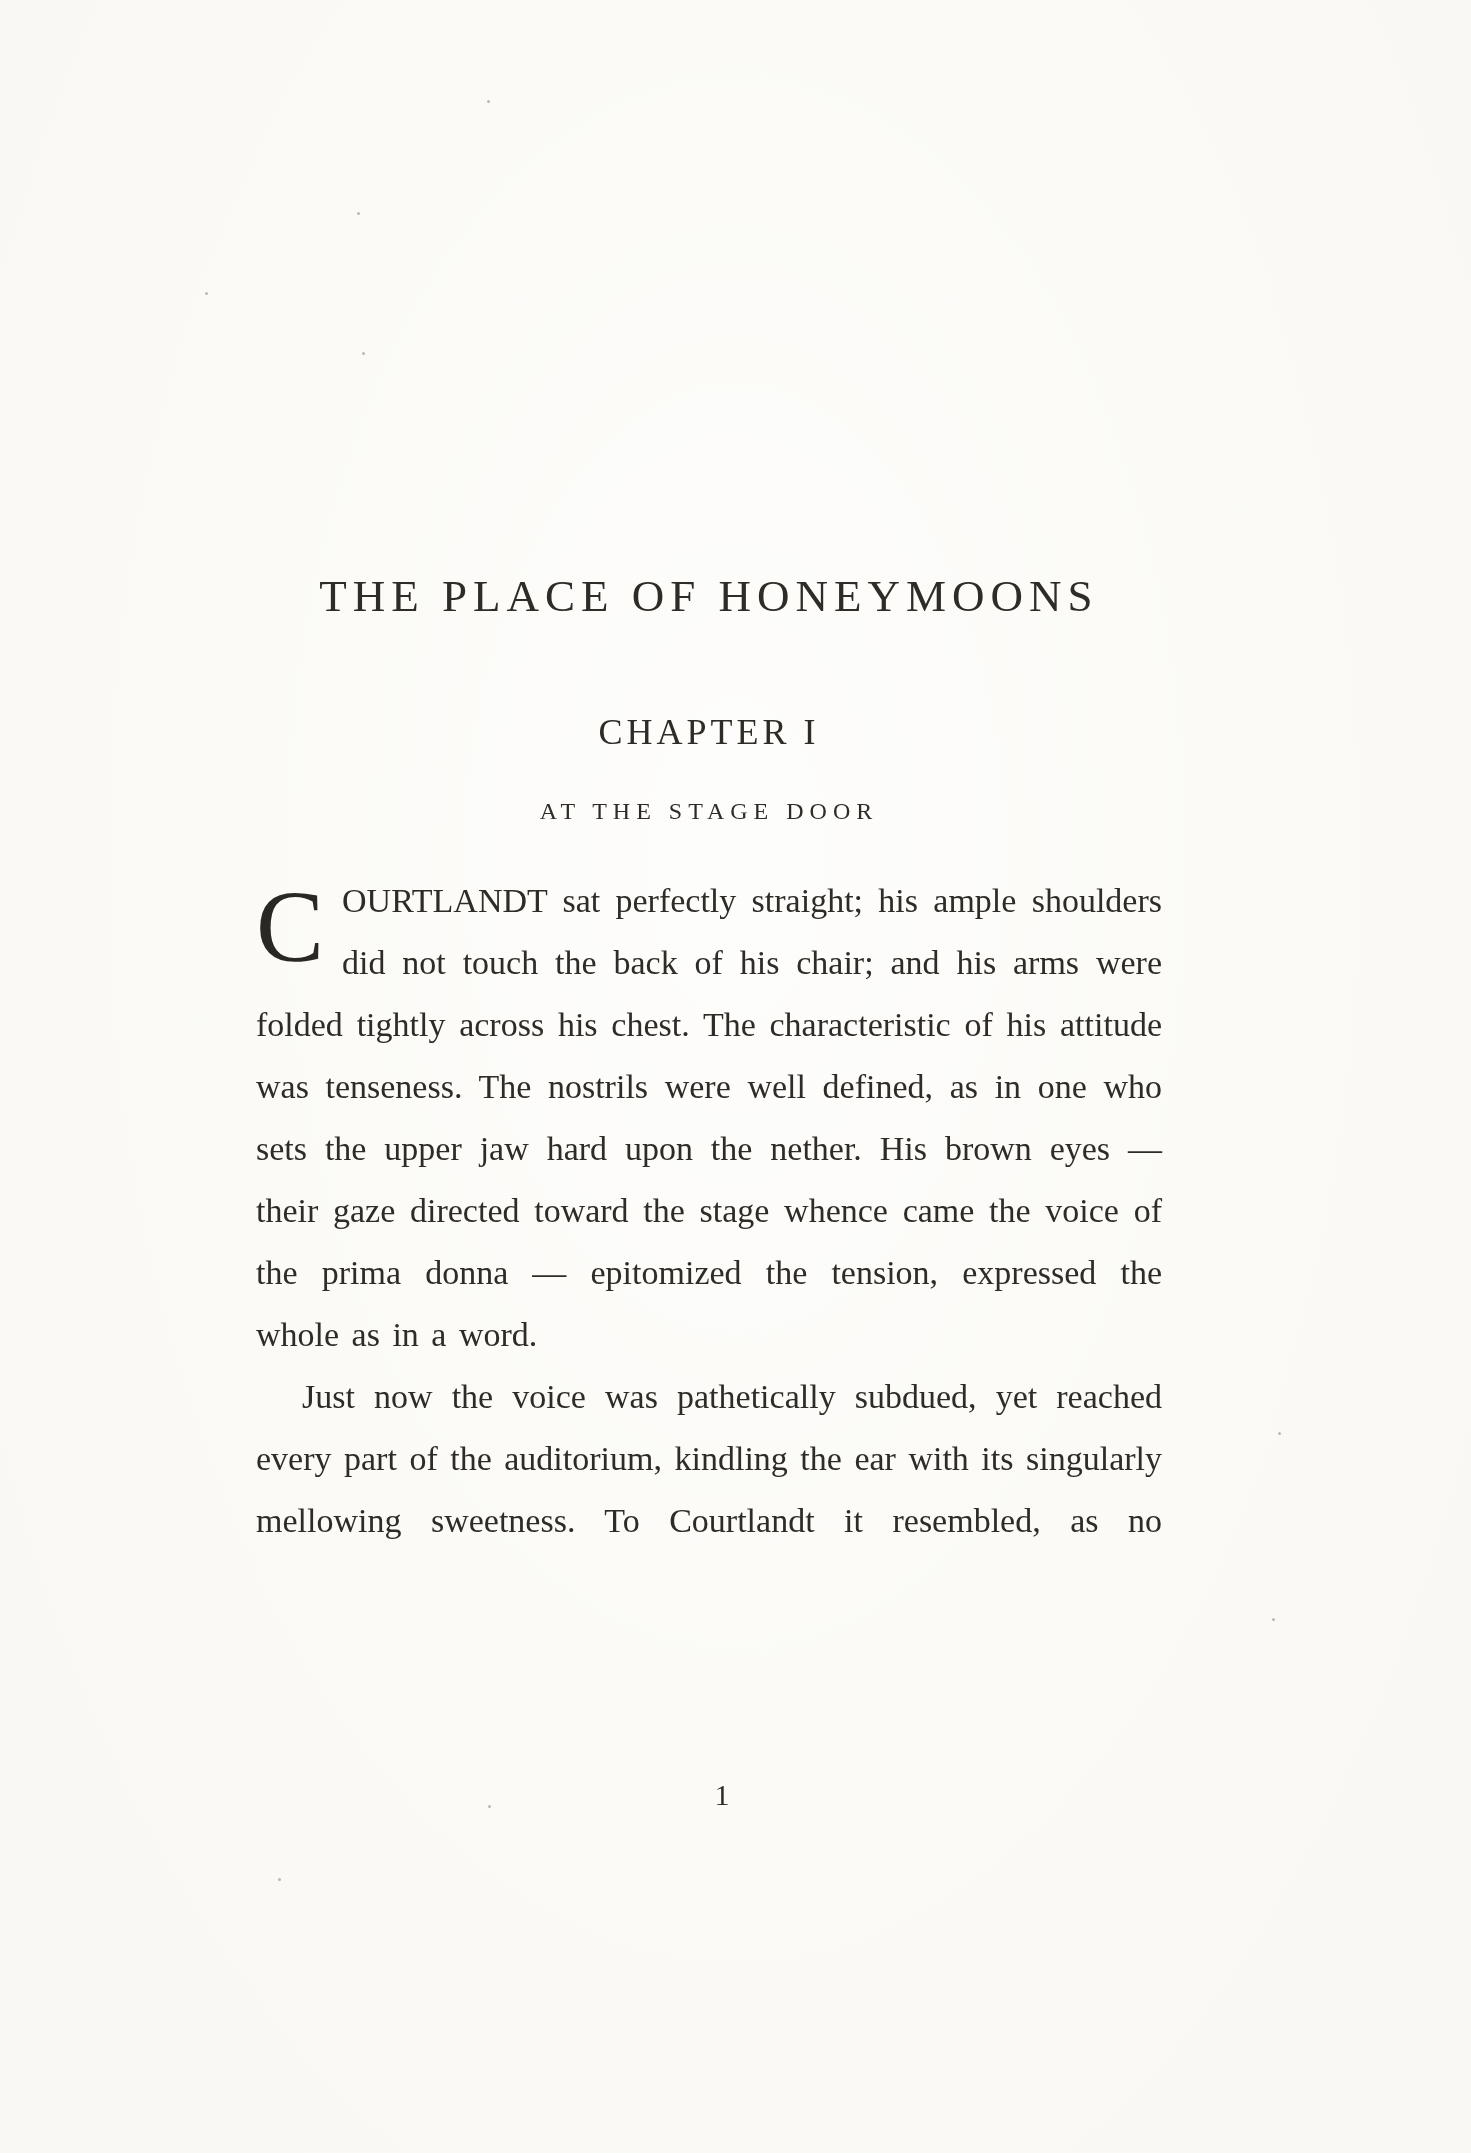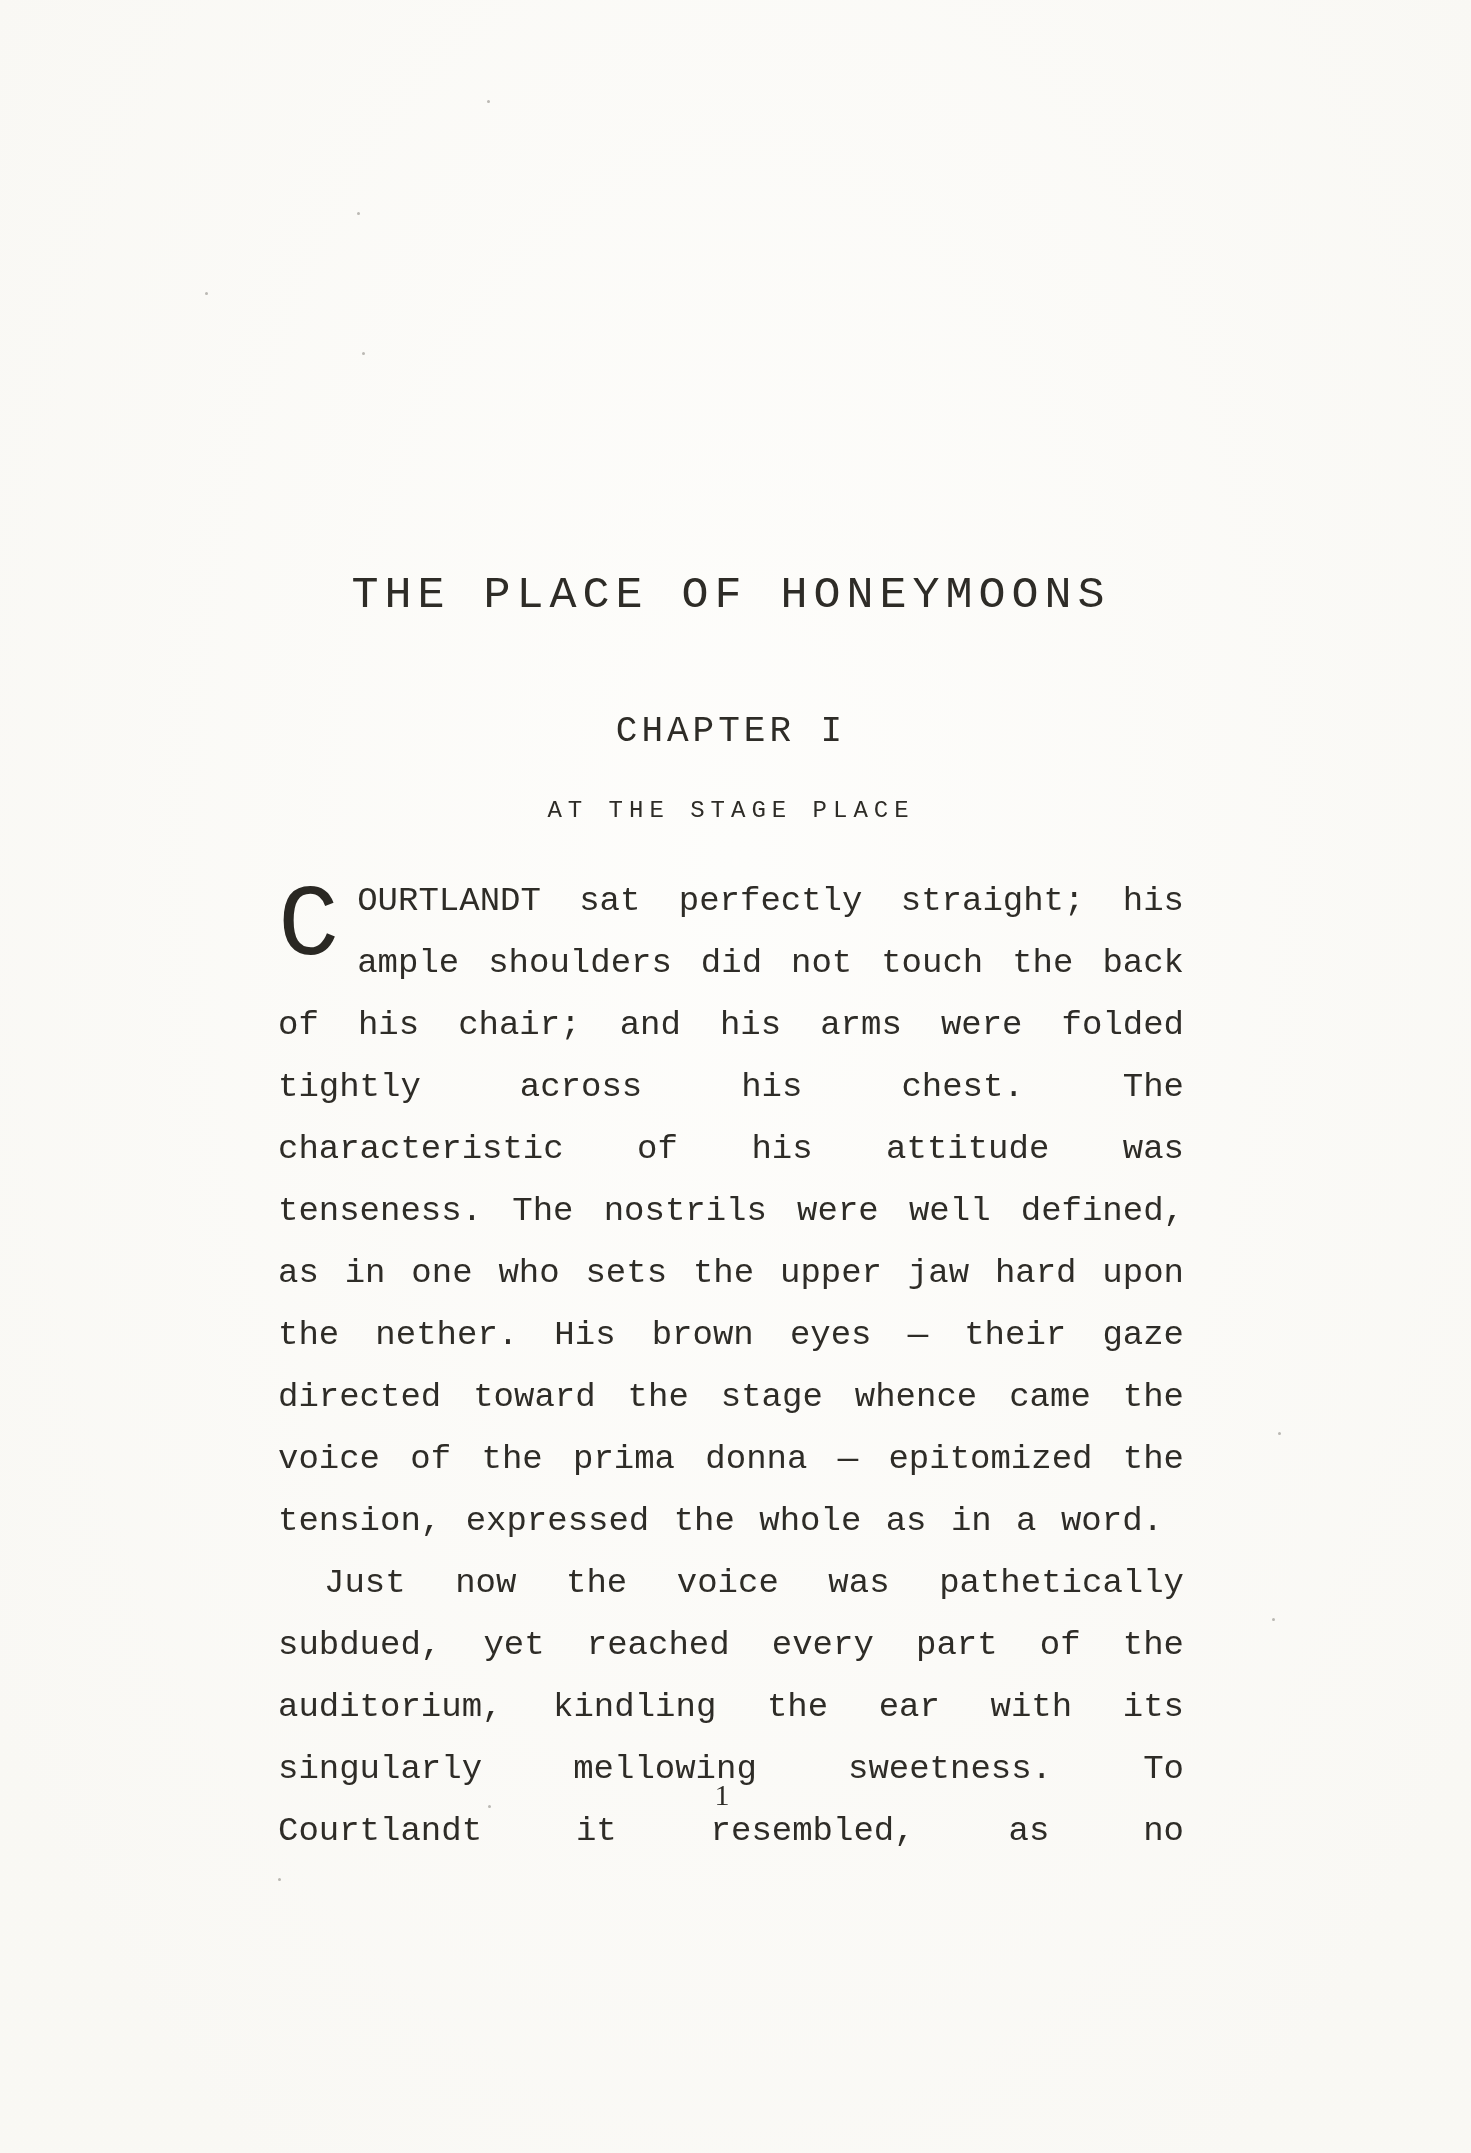--- a/index.html
+++ b/index.html
@@ -17,24 +17,23 @@
   }
   .page {
     position: absolute;
     inset: 0;
     background:
       radial-gradient(ellipse at 50% 40%, rgba(255,255,255,0.5), rgba(0,0,0,0.012) 85%),
       #fcfbf7;
   }
   .text-block {
     position: absolute;
-    left: 278px;
+    left: 256px;
     top: 568px;
     width: 906px;
-    font-family: Liberation Mono, monospace;
   }
   .book-title {
     margin: 0;
     font-size: 45px;
     font-weight: 400;
     letter-spacing: 6px;
     line-height: 56px;
     text-align: center;
     white-space: nowrap;
   }
@@ -106,21 +105,21 @@
   <div class="speck" style="left:1272px; top:1618px; width:3px; height:3px;"></div>
   <div class="speck" style="left:488px; top:1805px; width:3px; height:3px;"></div>
   <div class="speck" style="left:278px; top:1878px; width:3px; height:3px;"></div>
 
   <div class="text-block">
 
     <h1 class="book-title">THE PLACE OF HONEYMOONS</h1>
 
     <h2 class="chapter-heading">CHAPTER I</h2>
 
-    <h3 class="section-heading">AT THE STAGE PLACE</h3>
+    <h3 class="section-heading">AT THE STAGE DOOR</h3>
 
     <div class="body-text">
 
       <p>
         <span class="dropcap">C</span><span>OURTLANDT sat perfectly straight; his ample shoulders did not touch the back of his chair; and his arms were folded tightly across his chest.  The characteristic of his attitude was tenseness.  The nostrils were well defined, as in one who sets the upper jaw hard upon the nether.  His brown eyes — their gaze directed toward the stage whence came the voice of the prima donna — epitomized the tension, expressed the whole as in a word.</span>
       </p>
 
       <p class="para-indent fill-last">
         <span>Just now the voice was pathetically subdued, yet reached every part of the auditorium, kindling the ear with its singularly mellowing sweetness.  To Courtlandt it resembled, as no</span>
       </p>

